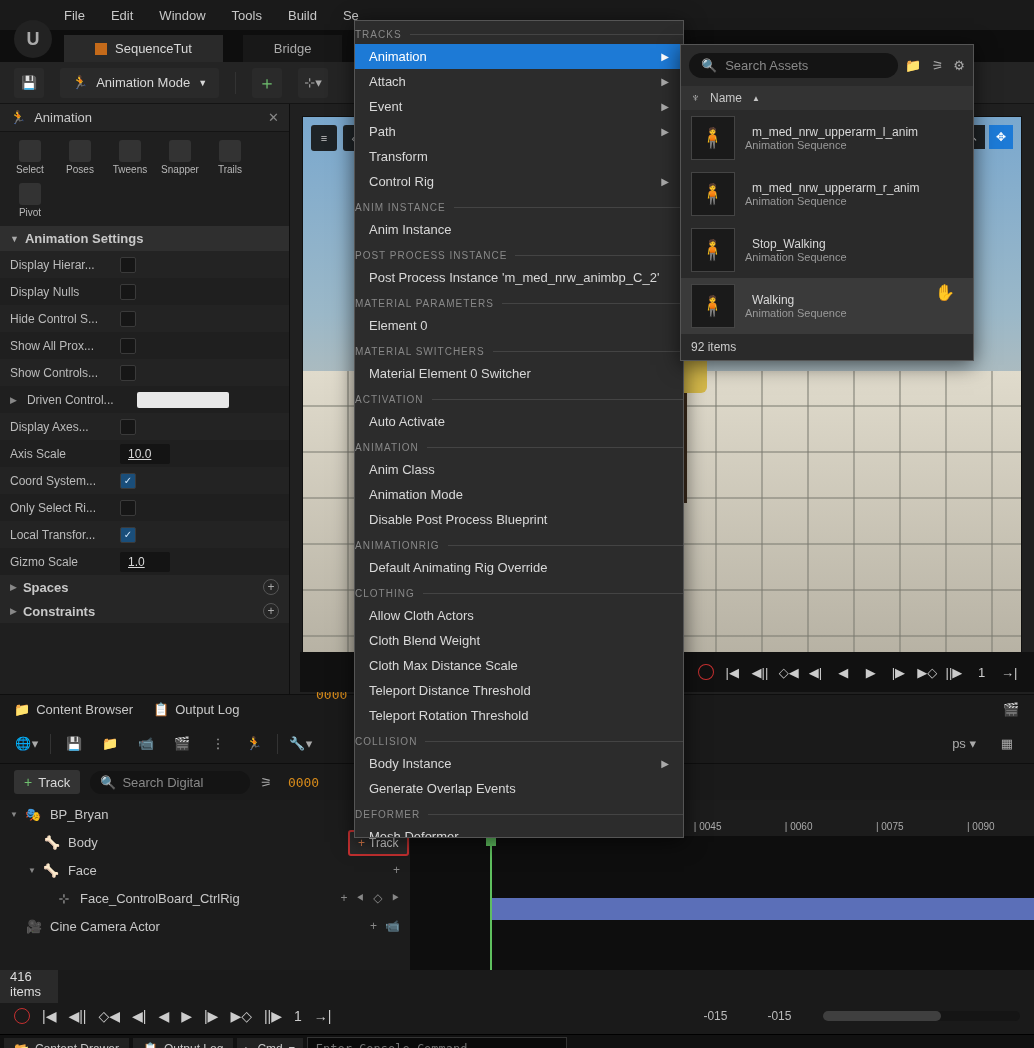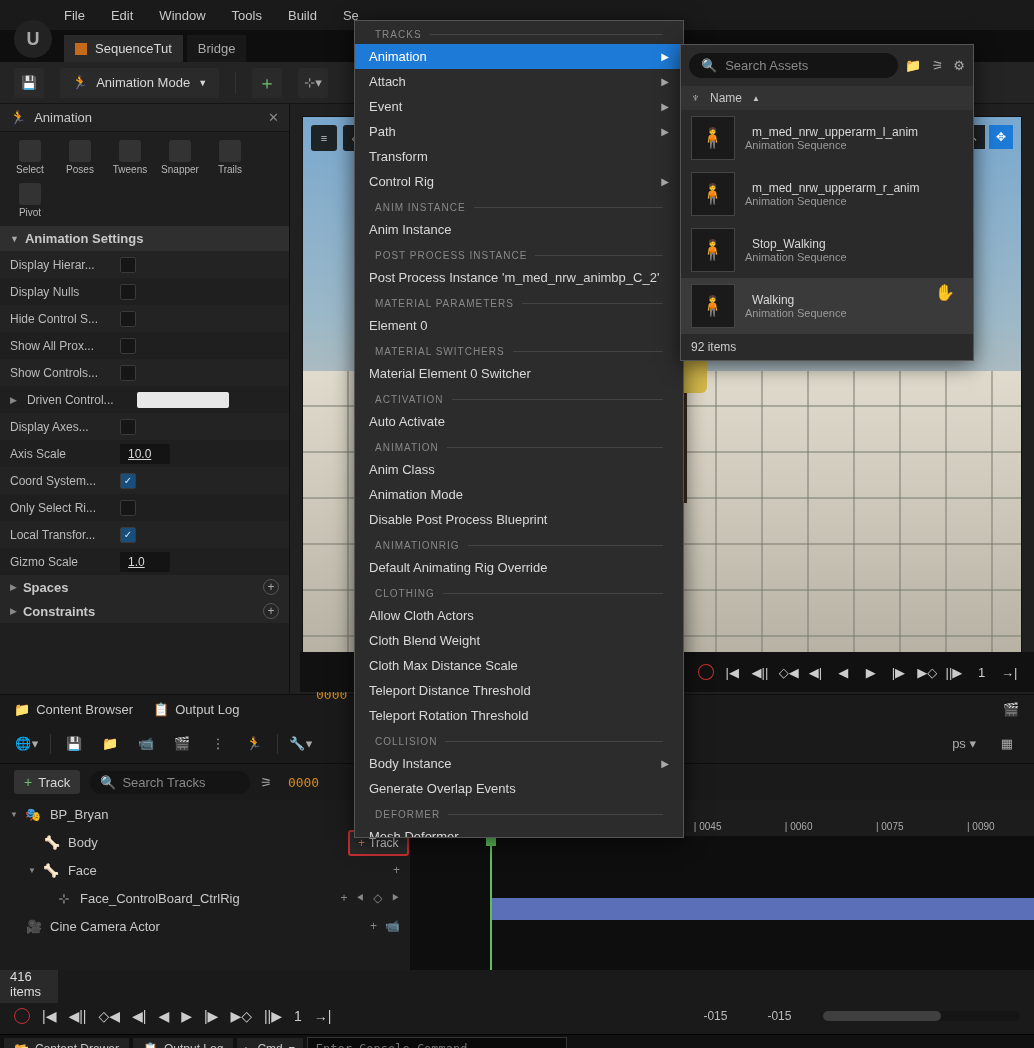--- a/index.html
+++ b/index.html
@@ -1,21 +1,21 @@
 <!DOCTYPE html>
 <html><head>
 <meta charset="utf-8">
 <style>
 * { margin:0; padding:0; box-sizing:border-box; font-family:"Segoe UI",Arial,sans-serif; }
 body { background:#1a1a1a; color:#c8c8c8; width:1034px; height:1048px; overflow:hidden; font-size:13px; position:relative; }
 .menubar { height:30px; background:#1a1a1a; display:flex; align-items:center; padding-left:64px; gap:26px; }
 .menubar span { color:#c8c8c8; cursor:pointer; }
 .logo { position:absolute; left:14px; top:20px; width:38px; height:38px; background:#222; border-radius:50%; display:flex; align-items:center; justify-content:center; color:#aaa; font-size:18px; font-weight:bold; }
 .tabbar { height:32px; background:#0e0e0e; display:flex; align-items:flex-end; padding-left:64px; }
-.tab { padding:6px 11px; background:#2a2a2a; color:#d8d8d8; display:flex; align-items:center; gap:8px; margin-right:4px; }
+.tab { padding:6px 31px; background:#2a2a2a; color:#d8d8d8; display:flex; align-items:center; gap:8px; margin-right:20px; }
 .tab.inactive { background:#181818; color:#aaa; }
 .tab-icon { width:12px; height:12px; background:#c46a1a; }
 .toolbar { height:42px; background:#242424; display:flex; align-items:center; gap:16px; padding:0 14px; border-bottom:1px solid #141414; }
 .tb-btn { width:30px; height:30px; background:#2a2a2a; border-radius:3px; display:flex; align-items:center; justify-content:center; color:#aaa; }
 .tb-mode { height:30px; background:#2a2a2a; border-radius:3px; display:flex; align-items:center; gap:8px; padding:0 12px; color:#d8d8d8; }
 .tb-mode .caret { font-size:9px; }
 .green-plus { color:#6fc06f; font-size:18px; }
 
 .workspace { display:flex; height:590px; }
 .left-panel { width:290px; background:#1f1f1f; border-right:1px solid #0e0e0e; }
@@ -95,21 +95,21 @@
 .scrollbar-h::after { content:""; position:absolute; left:0; top:0; bottom:0; width:60%; background:#3f3f3f; border-radius:5px; }
 
 .bottom-bar { height:28px; background:#111; display:flex; align-items:center; gap:4px; padding:0 4px; border-top:1px solid #000; }
 .bb-item { padding:4px 10px; background:#222; display:flex; align-items:center; gap:6px; font-size:12px; }
 .cmd-dropdown { background:#222; padding:4px 8px; display:flex; align-items:center; gap:6px; font-size:12px; }
 .cmd-input { flex:1; max-width:260px; background:#0a0a0a; border:1px solid #333; padding:4px 8px; color:#888; font-family:monospace; font-size:12px; }
 
 
 .ctx-menu { position:absolute; left:354px; top:20px; width:330px; background:#2c2c2c; border:1px solid #555; padding-bottom:8px; box-shadow:0 4px 20px rgba(0,0,0,.6); z-index:50; max-height:818px; overflow:hidden; }
 .ctx-menu::-webkit-scrollbar{width:6px;}
-.ctx-header { color:#888; font-size:10px; letter-spacing:1px; padding:8px 20px 4px; display:flex; align-items:center; gap:8px; }
+.ctx-header { color:#888; font-size:10px; letter-spacing:1px; padding:8px 0 4px; display:flex; align-items:center; gap:8px; }
 .ctx-header::after { content:""; flex:1; height:1px; background:#444; }
 .ctx-item { padding:5px 14px; color:#d8d8d8; display:flex; align-items:center; }
 .ctx-item .arrow { margin-left:auto; font-size:10px; color:#aaa; }
 .ctx-item.highlight { background:#1d7ad6; color:#fff; }
 .ctx-item.highlight .arrow { color:#fff; }
 
 
 .asset-picker { position:absolute; left:680px; top:44px; width:294px; background:#2a2a2a; border:1px solid #555; z-index:60; box-shadow:0 4px 20px rgba(0,0,0,.6); }
 .ap-search { display:flex; align-items:center; padding:8px; gap:8px; }
 .ap-search-box { flex:1; background:#141414; border-radius:14px; padding:5px 12px; display:flex; align-items:center; gap:8px; color:#888; }
@@ -336,21 +336,21 @@
     <div style="margin-left:auto;display:flex;align-items:center;gap:18px">
       <span style="color:#aaa"><span>ps</span> ▾</span>
       <div class="btn">▦</div>
     </div>
   </div>
   <div class="seq-track-bar">
     <div class="track-btn">
         <span class="plus">+</span>
         <span>Track</span>
       </div>
-    <div class="search-tracks">🔍 <span textcontent="Search Tracks">Search Tracks</span></div>
+    <div class="search-tracks">🔍 <span textcontent="Search Tracks">Search Digital</span></div>
     <span style="color:#aaa">⚞</span>
     <span class="frame-num">0000</span>
   </div>
 
   <div class="outliner" style="height:170px;">
     <div class="timeline-head">
       <div style="width:310px"></div>
       <span>0045</span>
       <span>0060</span>
       <span>0075</span>

